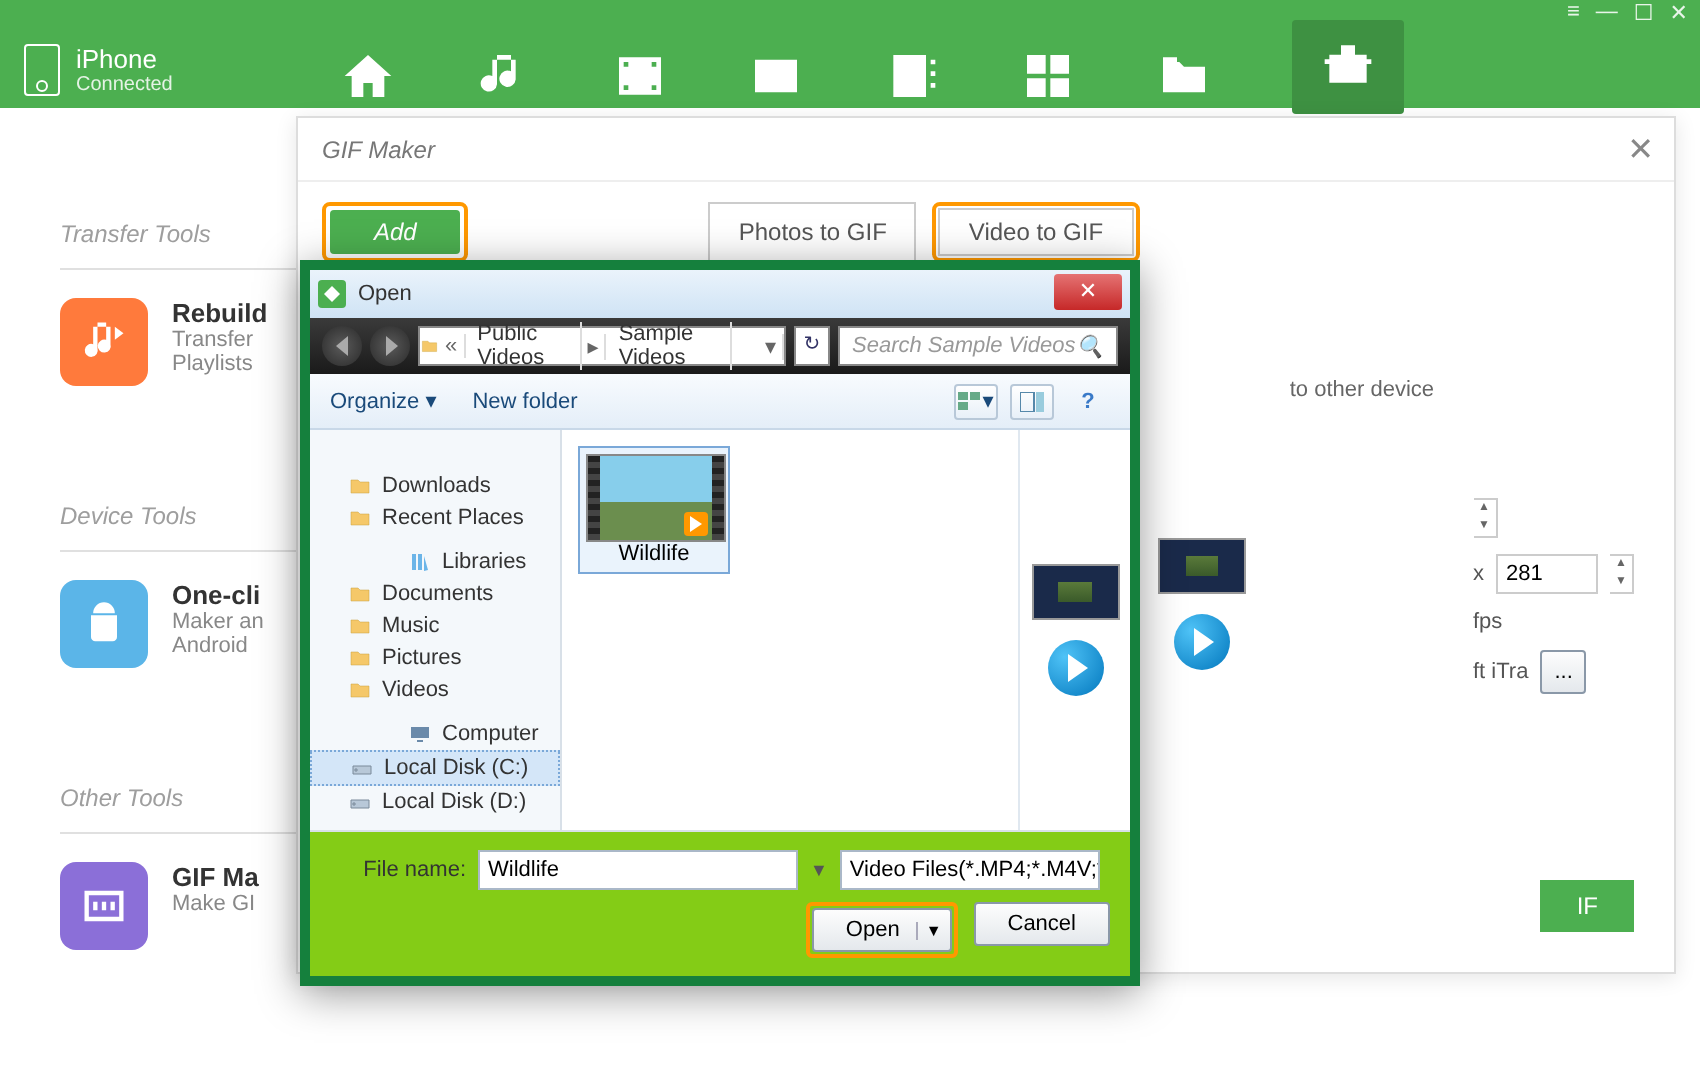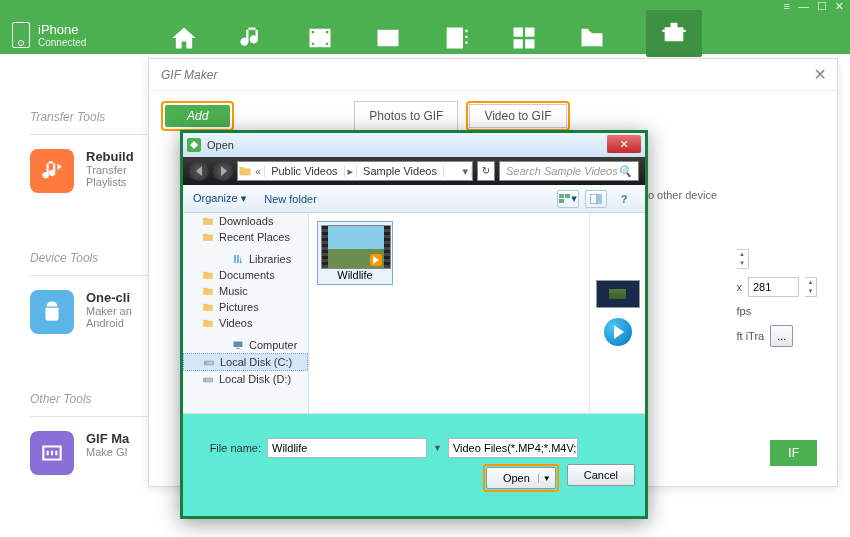--- a/index.html
+++ b/index.html
@@ -45,54 +45,54 @@
 .gif-row input { width: 51px; height: 20px; border: 1px solid #ccc; font-size: 11px; padding: 0 4px; }
 .spin { width: 12px; height: 20px; border: 1px solid #ccc; border-left: none; display: flex; flex-direction: column; }
 .spin div { flex: 1; font-size: 6px; text-align: center; line-height: 8px; color: #666; }
 .gif-create { position: absolute; right: 20px; bottom: 20px; background: #4CAF50; color: #fff; border: none; padding: 6px 18px; font-size: 12px; cursor: pointer; }
 .gif-thumb { width: 44px; height: 28px; background: #1a2a4a; border: 1px solid #999; position: relative; }
 .gif-thumb::after { content:''; position:absolute; left:30%; top:30%; width:40%; height:40%; background: linear-gradient(#5a7a3a,#3a5a2a); }
 .gif-play { width: 28px; height: 28px; border-radius: 50%; background: radial-gradient(circle at 30% 30%, #4fc3f7, #0277bd); position: relative; }
 .gif-play::after { content:''; position:absolute; left:10px; top:7px; border-left:10px solid #fff; border-top:7px solid transparent; border-bottom:7px solid transparent; }
 
 
-.opendlg { position: absolute; left: 180px; top: 130px; width: 468px; background: #f4f8fb; border: 3px solid #15803d; box-shadow: 0 4px 20px rgba(0,0,0,.4); }
+.opendlg { position: absolute; left: 150px; top: 130px; width: 420px; background: #f4f8fb; border: 5px solid #15803d; box-shadow: 0 4px 20px rgba(0,0,0,.4); }
 .opendlg-title { height: 24px; background: linear-gradient(#eaf3fb,#cfe3f5); display: flex; align-items: center; padding: 0 4px; font-size: 11px; color: #333; position: relative; }
 .opendlg-title .ic { width: 14px; height: 14px; background: #4CAF50; margin-right: 6px; border-radius: 2px; position: relative; }
 .opendlg-title .ic::after { content:''; position:absolute; left:3px; top:3px; width:8px; height:8px; background:#fff; clip-path: polygon(50% 0, 100% 50%, 50% 100%, 0 50%); }
 .opendlg-close { position: absolute; right: 4px; top: 2px; width: 34px; height: 18px; background: linear-gradient(#e57373,#c62828); color: #fff; text-align: center; font-size: 11px; line-height: 18px; border-radius: 2px; cursor: pointer; }
 .opendlg-nav { height: 28px; background: linear-gradient(#3a3a3a,#1a1a1a); display: flex; align-items: center; padding: 0 6px; gap: 4px; }
 .navarrow { width: 20px; height: 20px; border-radius: 50%; background: radial-gradient(#5a5a5a,#2a2a2a); position: relative; }
 .navarrow::after { content:''; position:absolute; left:7px; top:5px; border-right:6px solid #aaa; border-top:5px solid transparent; border-bottom:5px solid transparent; }
 .navarrow.fwd::after { left:8px; border-right:none; border-left:6px solid #aaa; }
 .crumb { flex: 1; height: 20px; background: #fff; border: 1px solid #888; display: flex; align-items: center; font-size: 11px; color: #333; }
 .crumb span { padding: 0 6px; border-right: 1px solid #ddd; }
 .crumb .arr { padding: 0 3px; color: #666; }
 .navsearch { width: 140px; height: 20px; background: #fff; border: 1px solid #888; font-size: 11px; color: #999; padding: 0 6px; display: flex; align-items: center; justify-content: space-between; font-style: italic; }
 .opendlg-tool { height: 28px; background: linear-gradient(#f8fbfe,#e4eef8); border-bottom: 1px solid #c8d8e8; display: flex; align-items: center; padding: 0 10px; font-size: 11px; color: #1a4a7a; gap: 18px; }
 .opendlg-tool .sp { flex: 1; }
 .viewbtns { display: flex; gap: 6px; align-items: center; }
 .viewbtn { width: 22px; height: 18px; border: 1px solid #b8c8d8; background: linear-gradient(#fff,#e8f0f8); border-radius: 2px; display:flex; align-items:center; justify-content:center; }
 
 .opendlg-body { display: flex; height: 200px; background: #fff; }
-.tree { width: 126px; border-right: 1px solid #d8e0e8; background: #f4f8fb; overflow: hidden; font-size: 11px; padding: 0 0; }
+.tree { width: 126px; border-right: 1px solid #d8e0e8; background: #f4f8fb; overflow: hidden; font-size: 11px; padding: 20px 0; }
 .tree-item { padding: 2px 6px 2px 18px; display: flex; align-items: center; gap: 4px; color: #333; cursor: pointer; white-space: nowrap; }
 .tree-item.head { padding-left: 8px; font-weight: 400; margin-top: 6px; margin-left: 40px; }
 .tree-item.sel { background: #d4e6f8; border: 1px dotted #7aa8d8; }
 .tree-ic { width: 14px; height: 12px; flex-shrink: 0; }
 .fileview { flex: 1; padding: 8px; background: #fff; position: relative; }
 .filethumb { width: 76px; border: 1px solid #7aa8d8; background: #eaf3fc; padding: 3px; text-align: center; font-size: 11px; }
 .filethumb .img { width: 70px; height: 44px; background: linear-gradient(#87ceeb 55%, #6b8e4e 55%); position: relative; border: 1px solid #888; }
 .filethumb .img::before, .filethumb .img::after { content:''; position:absolute; top:0; bottom:0; width:6px; background: repeating-linear-gradient(#222 0 3px, #444 3px 6px); }
 .filethumb .img::before { left:0; } .filethumb .img::after { right:0; }
 .filethumb .play { position:absolute; right:8px; bottom:2px; width:12px; height:12px; background:#ff9800; border-radius:2px; }
 .filethumb .play::after { content:''; position:absolute; left:3px; top:2px; border-left:6px solid #fff; border-top:4px solid transparent; border-bottom:4px solid transparent; }
 .preview { width: 56px; border-left: 1px solid #e0e8f0; display: flex; flex-direction: column; align-items: center; justify-content: center; gap: 10px; padding: 8px 4px; }
 
-.opendlg-foot { padding: 24px 10px; background: #5eead4; border-top: 1px solid #d8e0e8; }
+.opendlg-foot { padding: 9px 10px; background: #84cc16; border-top: 1px solid #d8e0e8; }
 .footrow { display: flex; align-items: center; gap: 6px; margin-bottom: 6px; }
 .footrow label { font-size: 11px; color: #333; width: 68px; text-align: right; }
 .footrow input, .footrow .combo { height: 20px; border: 1px solid #aab8c8; font-size: 11px; padding: 0 4px; background: #fff; }
 .footrow input { width: 160px; }
 .footrow .combo { width: 130px; display: flex; align-items: center; justify-content: space-between; overflow: hidden; white-space: nowrap; }
 .footbtns { display: flex; justify-content: flex-end; gap: 8px; }
 .open-hl { border: 2px solid #ff9800; border-radius: 3px; padding: 1px; }
 .wbtn { height: 22px; padding: 0 16px; background: linear-gradient(#fdfdfd,#e4e8ec); border: 1px solid #8a98a8; border-radius: 2px; font-size: 11px; cursor: pointer; display: flex; align-items: center; }
 .wbtn.split { padding-right: 4px; }
 .wbtn .dd { border-left: 1px solid #aab; margin-left: 8px; padding-left: 4px; font-size: 8px; }

